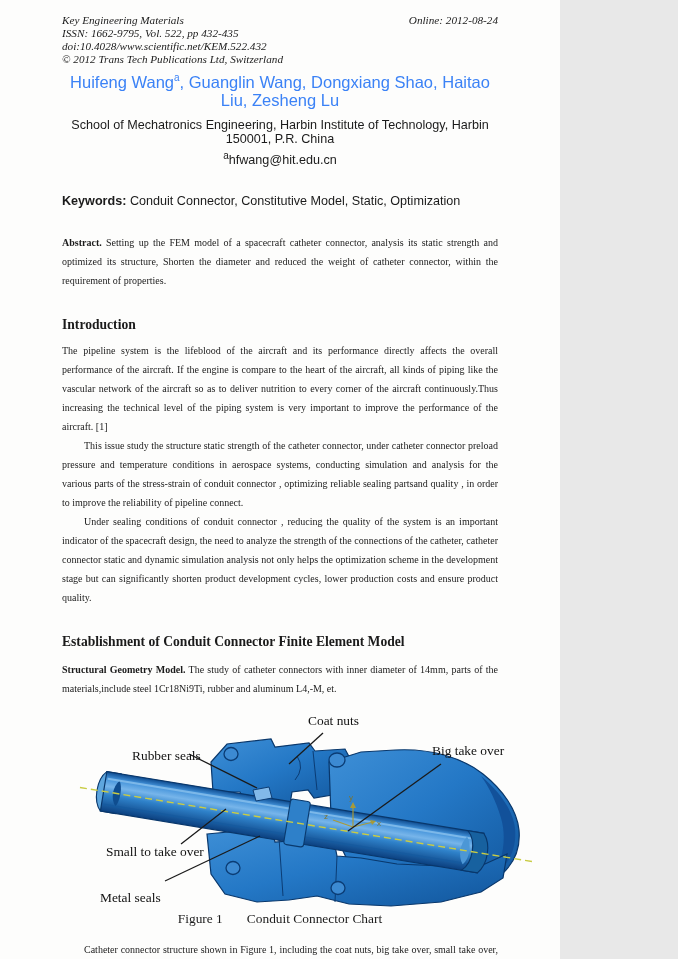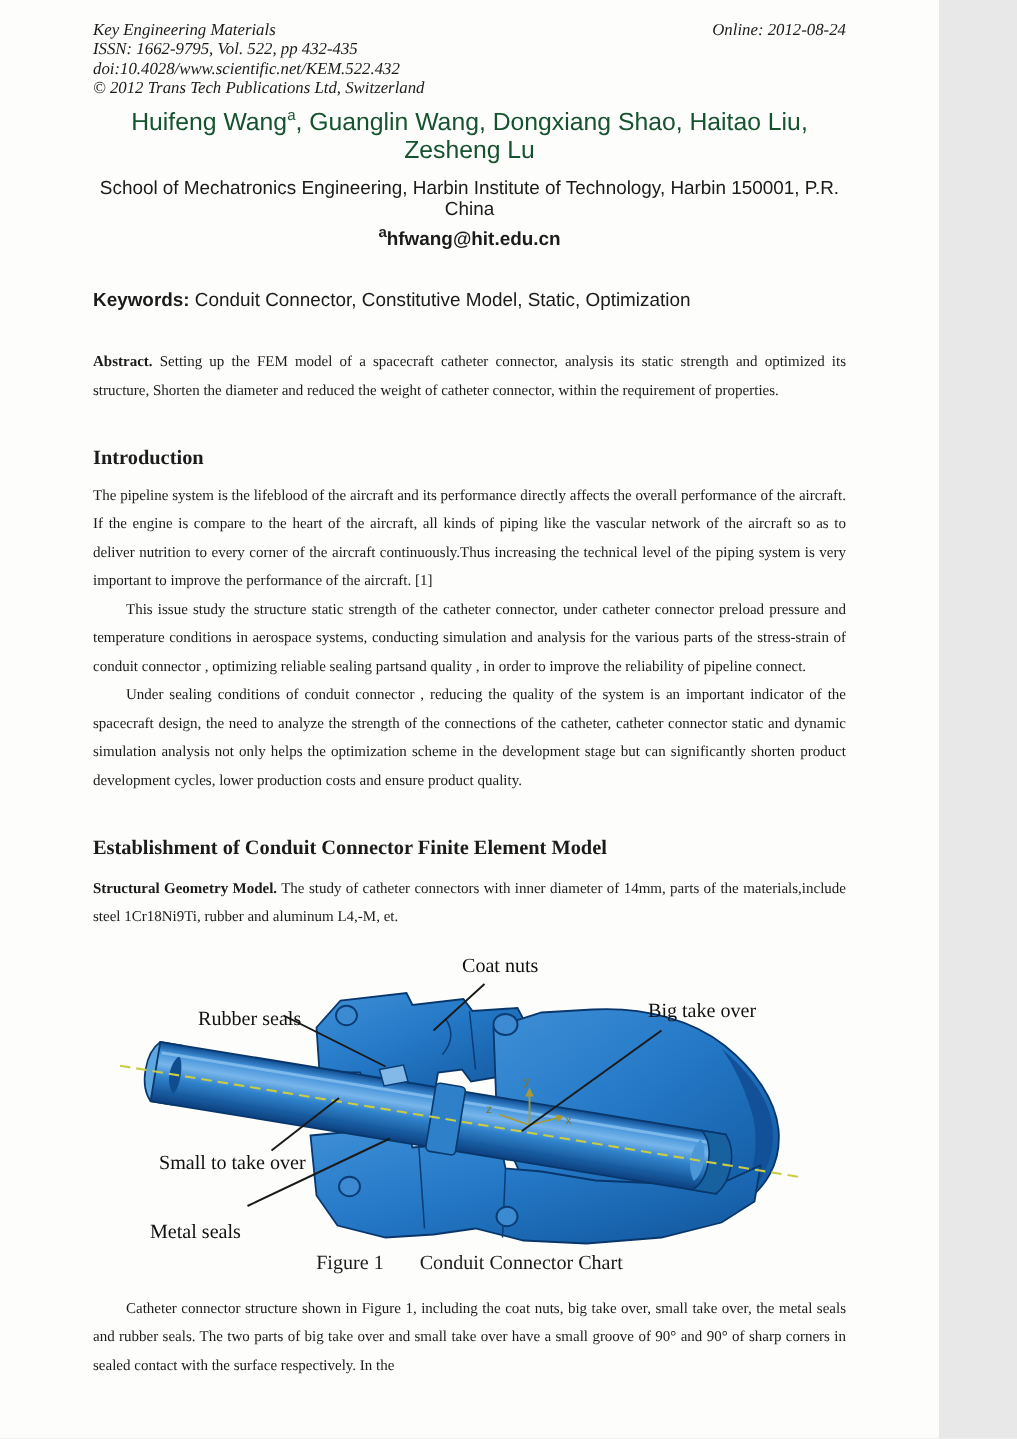--- a/index.html
+++ b/index.html
@@ -1,41 +1,41 @@
 <!DOCTYPE html>
 <html><head>
 <meta charset="utf-8">
 <style>
   html,body{margin:0;padding:0;background:#e8e8e8;}
   .page{
     position:relative;
-    width:626px;height:959px;
+    width:560px;height:959px;
     background:#fdfdfc;
     box-sizing:border-box;
     padding:14px 62px 0 62px;
     font-family:"Liberation Serif",serif;
     color:#1b1b1b;
     overflow:hidden;
   }
   
   .hdr{display:flex;justify-content:space-between;align-items:flex-start;
        font-style:italic;font-size:11.2px;line-height:12.9px;}
   .hdr .left div{white-space:nowrap;}
   .hdr .right{white-space:nowrap;}
   
   .title{margin-top:18px;text-align:center;
          font-family:"Liberation Sans",sans-serif;font-weight:bold;
          font-size:15px;letter-spacing:-0.1px;color:#000;}
   .authors{margin-top:6px;text-align:center;
-           font-family:"Liberation Sans",sans-serif;font-size:16.5px;color:#14532d;}
+           font-family:"Liberation Sans",sans-serif;font-size:16.5px;color:#3b82f6;}
   .authors sup,.email sup{font-size:10px;}
   .affil{margin-top:8px;text-align:center;
          font-family:"Liberation Sans",sans-serif;font-size:12.6px;}
   .email{margin-top:4px;text-align:center;
-         font-family:"Liberation Sans",sans-serif;font-size:12.6px;font-weight:bold;}
+         font-family:"Liberation Sans",sans-serif;font-size:12.6px;}
   .kw{margin-top:27px;font-family:"Liberation Sans",sans-serif;font-size:12.6px;}
   .kw b{font-weight:bold;}
   
   .body-p{font-size:10px;line-height:19px;text-align:justify;margin:0;}
   .abstract{margin-top:25px;}
   .run-in{font-weight:bold;}
   .sec-h{margin-top:25px;margin-bottom:0;font-size:13.6px;font-weight:bold;}
   .p-first{margin-top:7px;}
   .p-ind{text-indent:22px;}
   .sub-p{margin-top:9px;}

